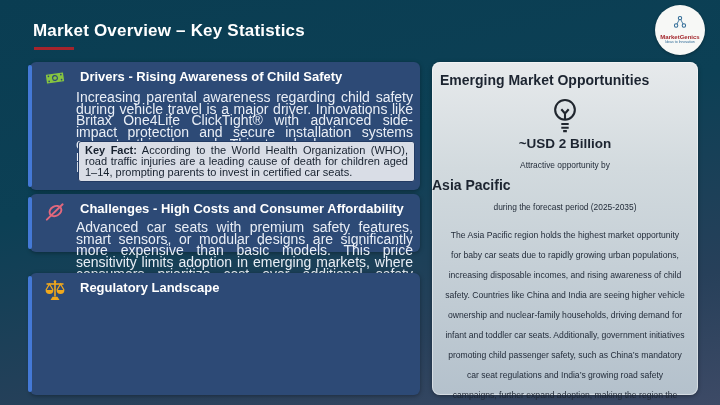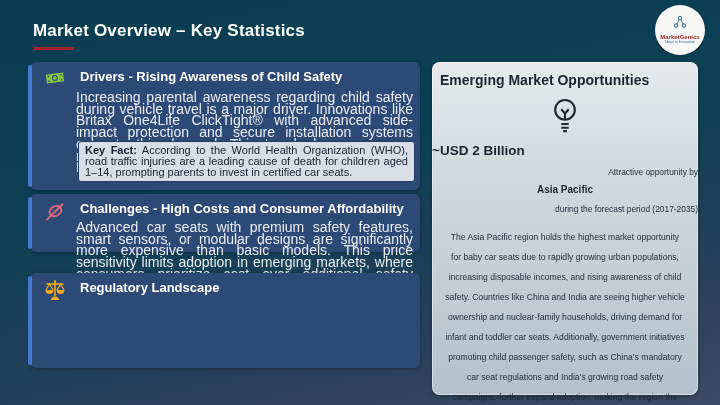--- a/index.html
+++ b/index.html
@@ -10,41 +10,41 @@
   .title-underline{position:absolute;left:34px;top:47px;width:40px;height:3px;background:#a5242c;}
   .logo{position:absolute;left:655px;top:5px;width:50px;height:50px;background:#f7f8f6;border-radius:50%;
     display:flex;flex-direction:column;align-items:center;justify-content:center;gap:1px;box-shadow:0 1px 3px rgba(0,0,0,.3);}
   .logo-brand{font-size:6px;font-weight:bold;color:#a4282e;line-height:1;}
   .logo-tagline{font-size:3.5px;color:#2e6a96;line-height:1;}
 
   .card{position:absolute;left:30px;width:390px;background:#2d4a76;border-radius:6px;box-shadow:0 1px 4px rgba(0,0,0,.35);}
   .card-bar{position:absolute;left:-2px;top:3px;bottom:3px;width:4px;border-radius:3px;background:#4479d6;}
   .card1{top:62px;height:128px;}
   .card2{top:194px;height:58px;}
-  .card3{top:273px;height:95px;}
+  .card3{top:273px;height:122px;}
   .card-icon{position:absolute;left:13px;top:6px;width:24px;height:24px;}
   .card-title{position:absolute;left:50px;top:7px;right:6px;color:#ffffff;font-weight:bold;font-size:13px;}
   .card-body{position:absolute;left:46px;right:7px;color:#e9eef6;font-size:14px;line-height:11.7px;text-align:justify;margin-top:9px;}
   .body1{top:21px;}
   .body2{top:19px;}
   .body3{top:22px;}
   .callout{position:absolute;left:48px;right:5px;background:#d9dde6;border:1px solid #223a63;border-radius:3px;
     color:#16202e;font-size:11px;line-height:11px;padding:3px 6px;text-align:justify;}
   .callout1{top:79px;}
   .callout3{top:64px;}
   .callout b{font-weight:bold;}
 
   .panel{position:absolute;left:432px;top:62px;width:266px;height:333px;border-radius:8px;
     background:linear-gradient(to bottom,#e7eaec 0%,#d2dade 32%,#b4c1cc 100%);
     box-shadow:0 1px 4px rgba(0,0,0,.35), inset 0 0 0 1px rgba(255,255,255,.45);}
   .panel-title{margin:10px 8px 4px;text-align:left;font-size:14px;font-weight:bold;color:#1c2430;}
   .bulb{display:block;margin:8px auto 0;width:32px;height:40px;}
-  .panel-value{text-align:left;font-size:13.5px;font-weight:bold;color:#1c2430;margin-top:7px;}
-  .panel-sub{text-align:right;font-size:8.4px;color:#242d3a;margin-top:9px;}
-  .panel-region{text-align:center;font-size:10px;font-weight:bold;color:#1c2430;margin-top:7px;}
+  .panel-value{text-align:center;font-size:13.5px;font-weight:bold;color:#1c2430;}
+  .panel-sub{text-align:center;font-size:8.4px;color:#242d3a;margin-top:9px;}
+  .panel-region{text-align:left;font-size:14px;font-weight:bold;color:#1c2430;margin-top:7px;}
   .panel-desc{margin:13px 13px 0;text-align:center;font-size:8.6px;line-height:20px;color:#1f2836;}
 </style>
 </head>
 <body>
 
 <div class="slide">
 
   <div class="page-title">Market Overview – Key Statistics</div>
   <div class="title-underline"></div>
 
@@ -117,17 +117,17 @@
     <span>
       <svg class="bulb" viewBox="0 0 26 32" fill="none" stroke="#20262e" stroke-width="1.7">
         <circle cx="13" cy="11" r="8"></circle>
         <path d="M13 18.5 V14 M13 14 L10 10.5 M13 14 L16 10.5"></path>
         <path d="M10 22.5 H16 M10 25.5 H16 M11.5 28.3 H14.5"></path>
       </svg>
     </span>
     <div class="panel-value">~USD 2 Billion</div>
     <div class="panel-sub">Attractive opportunity  by</div>
     <div class="panel-region">Asia Pacific</div>
-    <div class="panel-sub">during the forecast period (2017-2035)</div>
+    <div class="panel-sub">during the forecast period (2025-2035)</div>
     <div class="panel-desc">The Asia Pacific region holds the highest market opportunity for baby car seats due to rapidly growing urban populations, increasing disposable incomes, and rising awareness of child safety. Countries like China and India are seeing higher vehicle ownership and nuclear-family households, driving demand for infant and toddler car seats. Additionally, government initiatives promoting  child passenger safety, such as China’s mandatory car seat regulations and India’s growing road safety campaigns, further expand adoption, making the region the largest revenue contributor globally.</div>
   </div>
 
 </div>
 
 </body></html>

